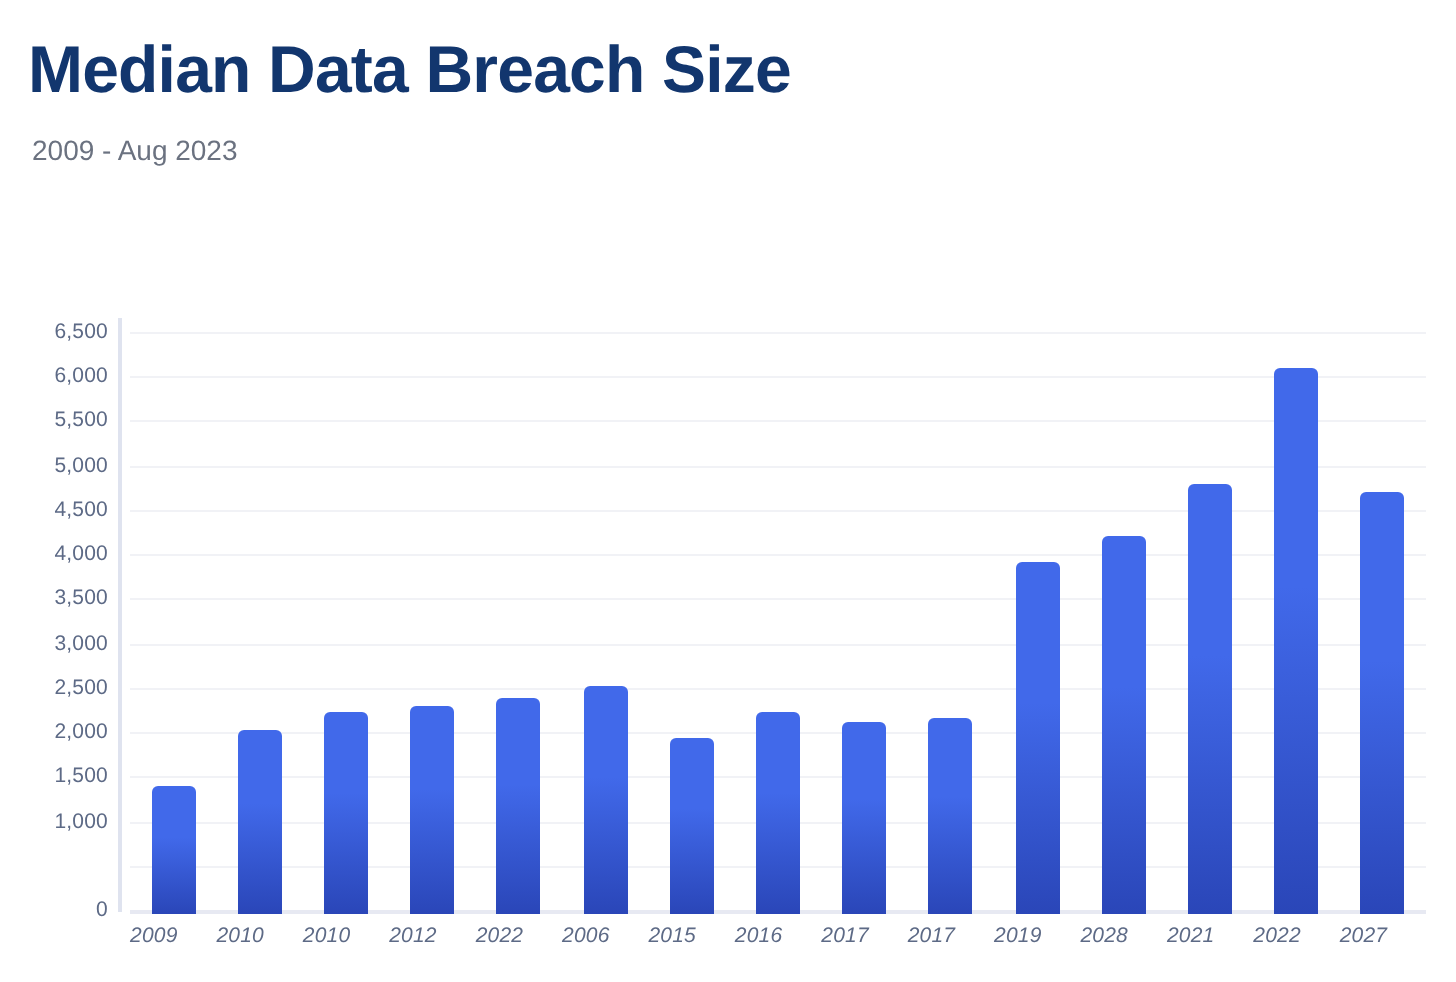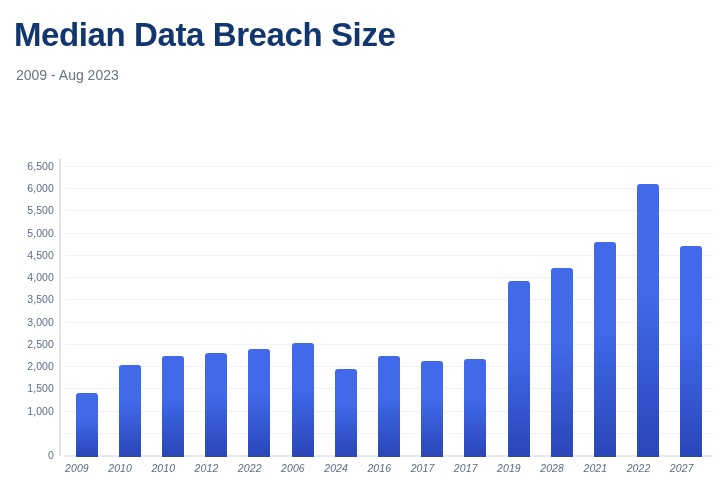--- a/index.html
+++ b/index.html
@@ -246,21 +246,21 @@
         </div>
       </div>
 
     <div id="x-axis">
         <div class="x-tick">2009</div>
         <div class="x-tick">2010</div>
         <div class="x-tick">2010</div>
         <div class="x-tick">2012</div>
         <div class="x-tick">2022</div>
         <div class="x-tick">2006</div>
-        <div class="x-tick">2024</div>
+        <div class="x-tick">2015</div>
         <div class="x-tick">2016</div>
         <div class="x-tick">2017</div>
         <div class="x-tick">2017</div>
         <div class="x-tick">2019</div>
         <div class="x-tick">2028</div>
         <div class="x-tick">2021</div>
         <div class="x-tick">2022</div>
         <div class="x-tick">2027</div>
       </div>
 

